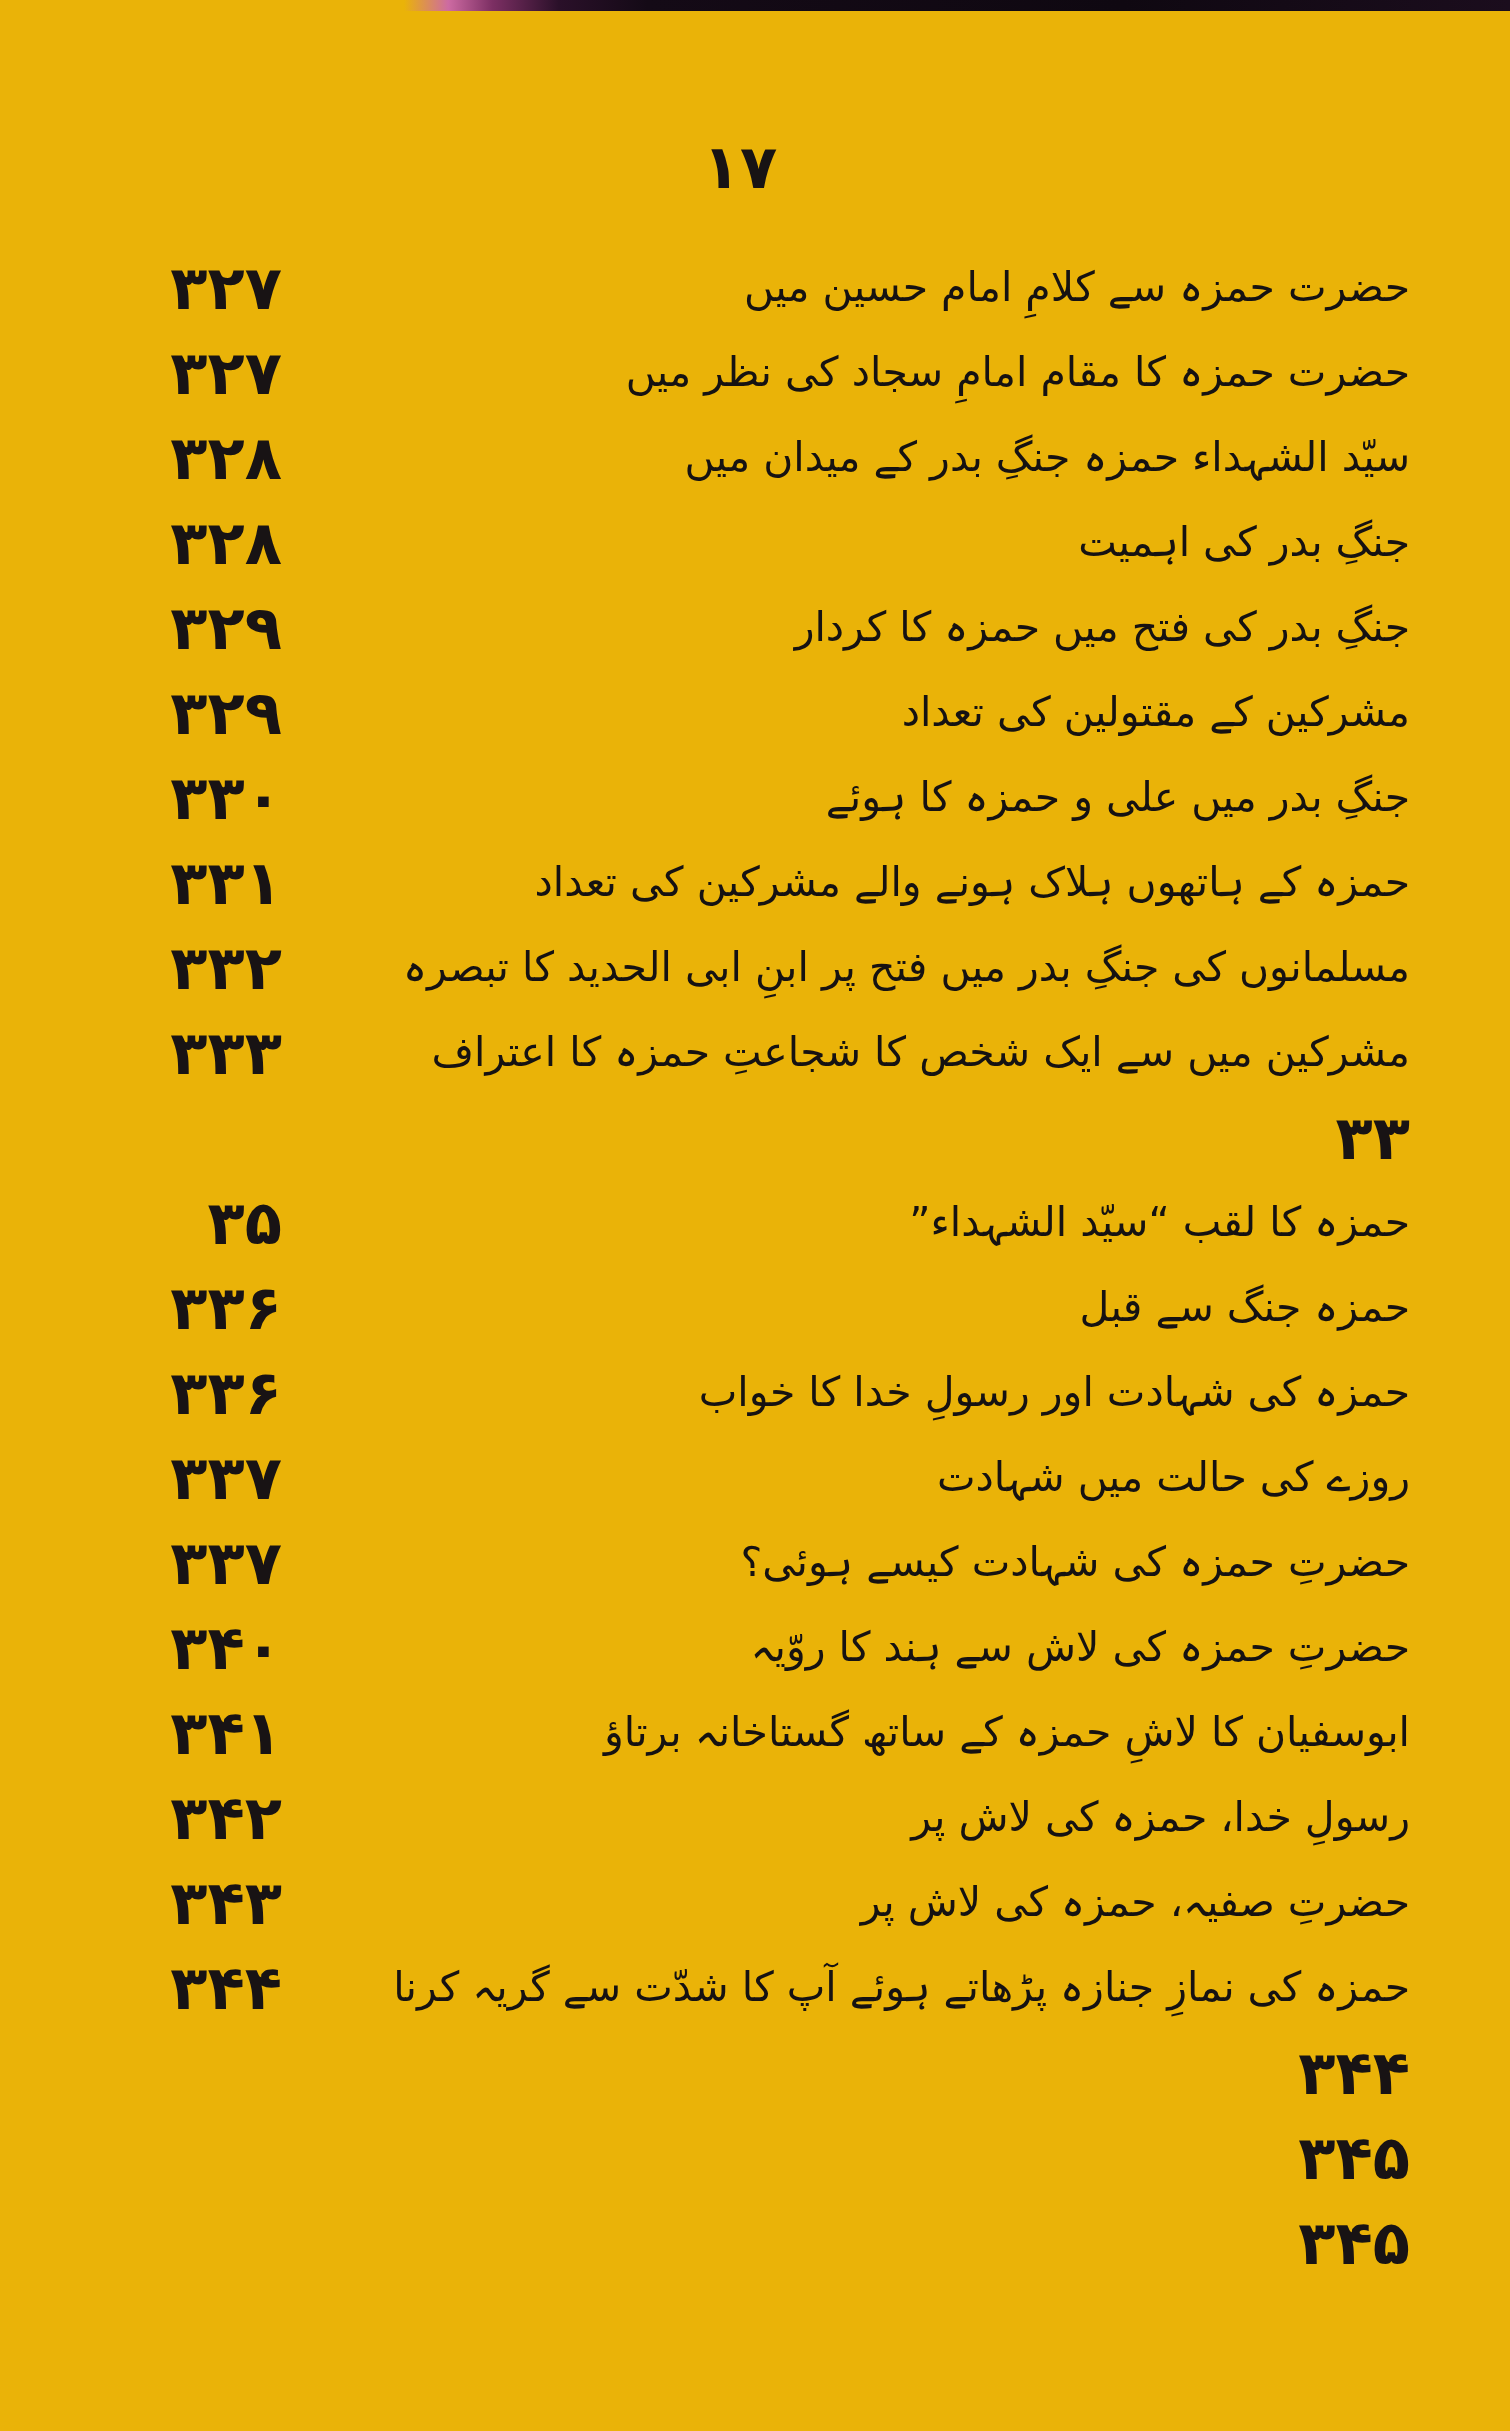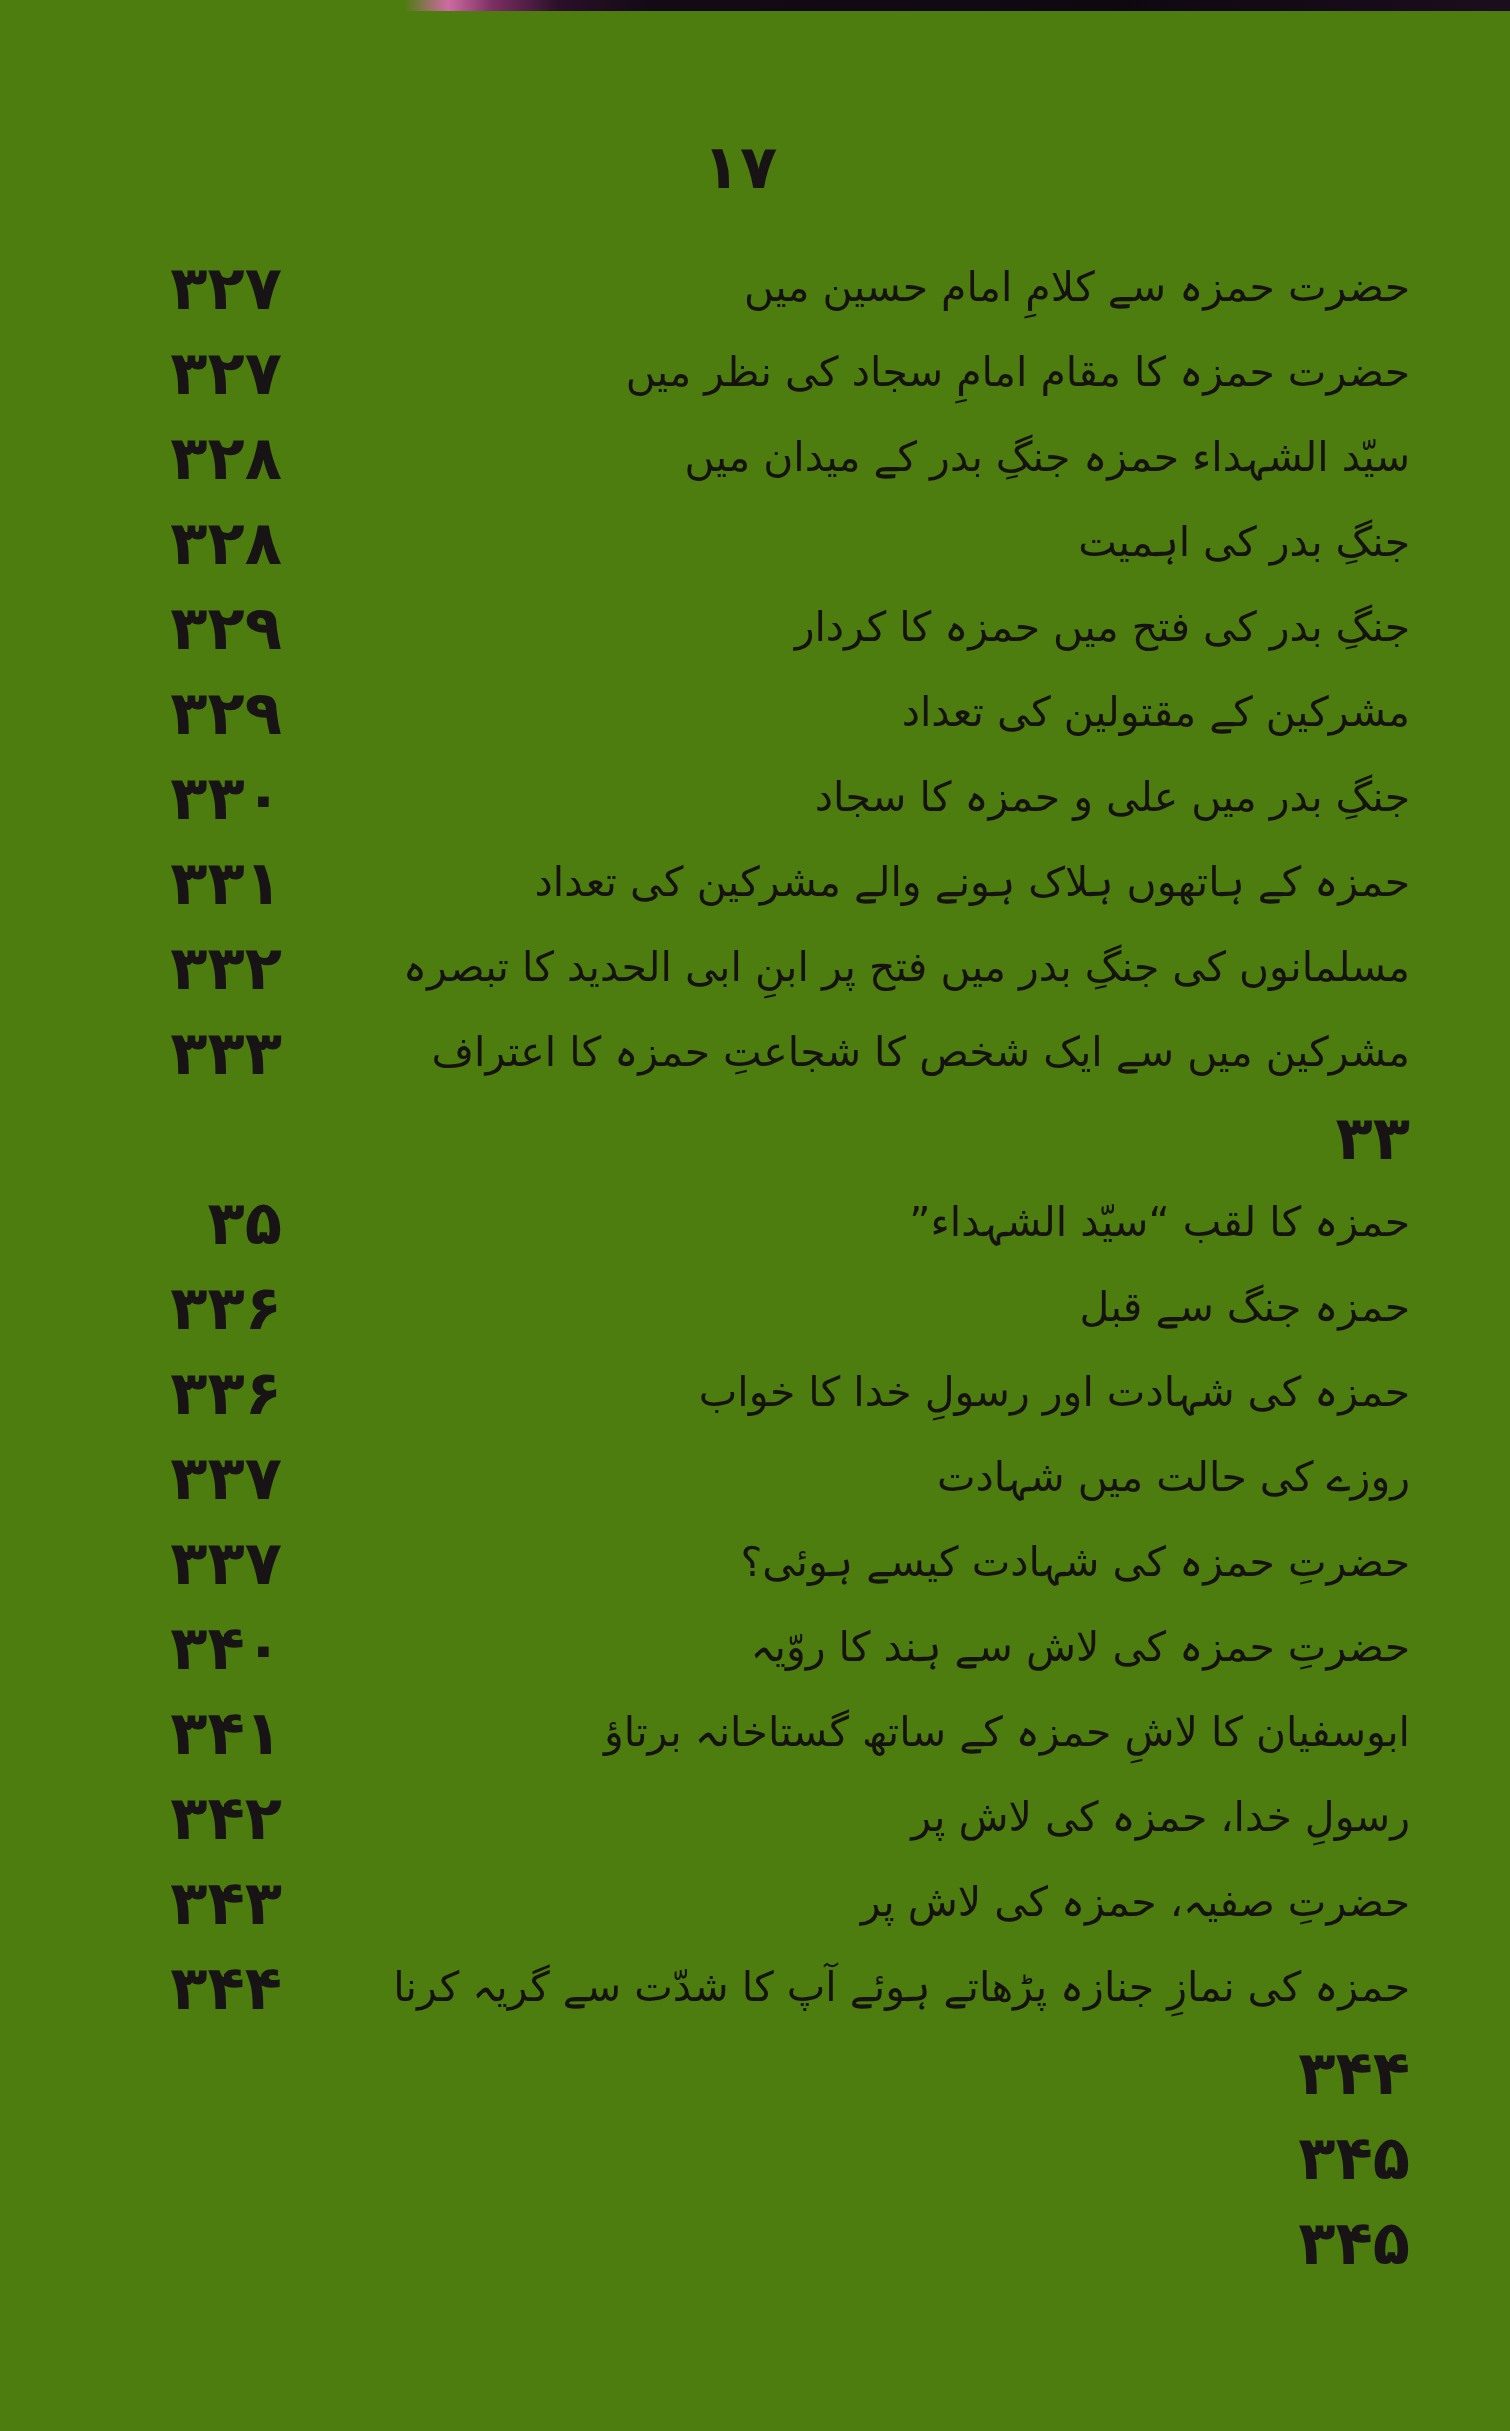--- a/index.html
+++ b/index.html
@@ -4,21 +4,21 @@
 <style>
   html, body {
     margin: 0;
     padding: 0;
     background: #ffffff;
   }
   .book-page {
     position: relative;
     width: 1510px;
     height: 2431px;
-    background: #4d7c0f;
+    background: #eab308;
     overflow: hidden;
     font-family: "DejaVu Sans", sans-serif;
     color: #1a1717;
   }
   
   .edge-line {
     position: absolute;
     top: 0;
     left: 404px;
     right: 0;
@@ -100,21 +100,21 @@
       </div>
       <div class="toc-row">
         <span class="toc-title">جنگِ بدر کی فتح میں حمزہ کا کردار</span>
         <span class="toc-page">۳۲۹</span>
       </div>
       <div class="toc-row">
         <span class="toc-title">مشرکین کے مقتولین کی تعداد</span>
         <span class="toc-page">۳۲۹</span>
       </div>
       <div class="toc-row">
-        <span class="toc-title">جنگِ بدر میں علی و حمزہ کا سجاد</span>
+        <span class="toc-title">جنگِ بدر میں علی و حمزہ کا ہوئے</span>
         <span class="toc-page">۳۳۰</span>
       </div>
       <div class="toc-row">
         <span class="toc-title">حمزہ کے ہاتھوں ہلاک ہونے والے مشرکین کی تعداد</span>
         <span class="toc-page">۳۳۱</span>
       </div>
       <div class="toc-row">
         <span class="toc-title">مسلمانوں کی جنگِ بدر میں فتح پر ابنِ ابی الحدید کا تبصرہ</span>
         <span class="toc-page">۳۳۲</span>
       </div>

